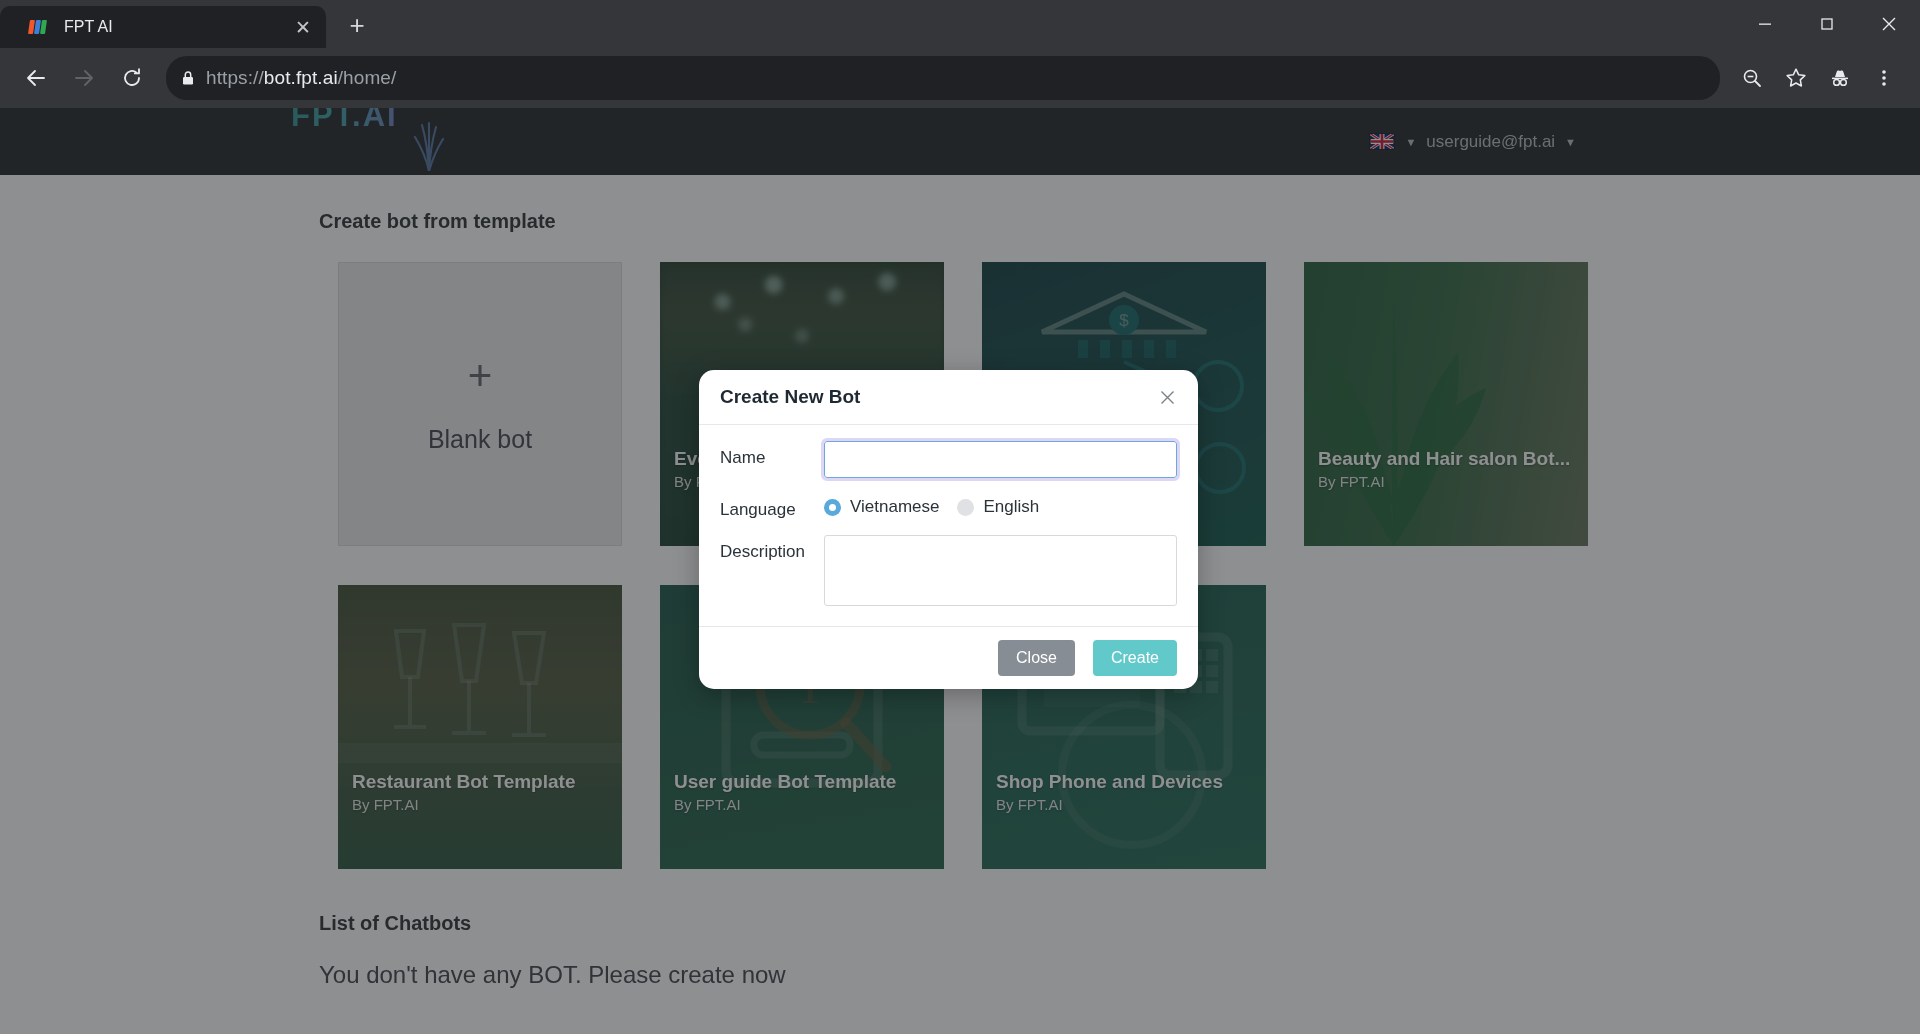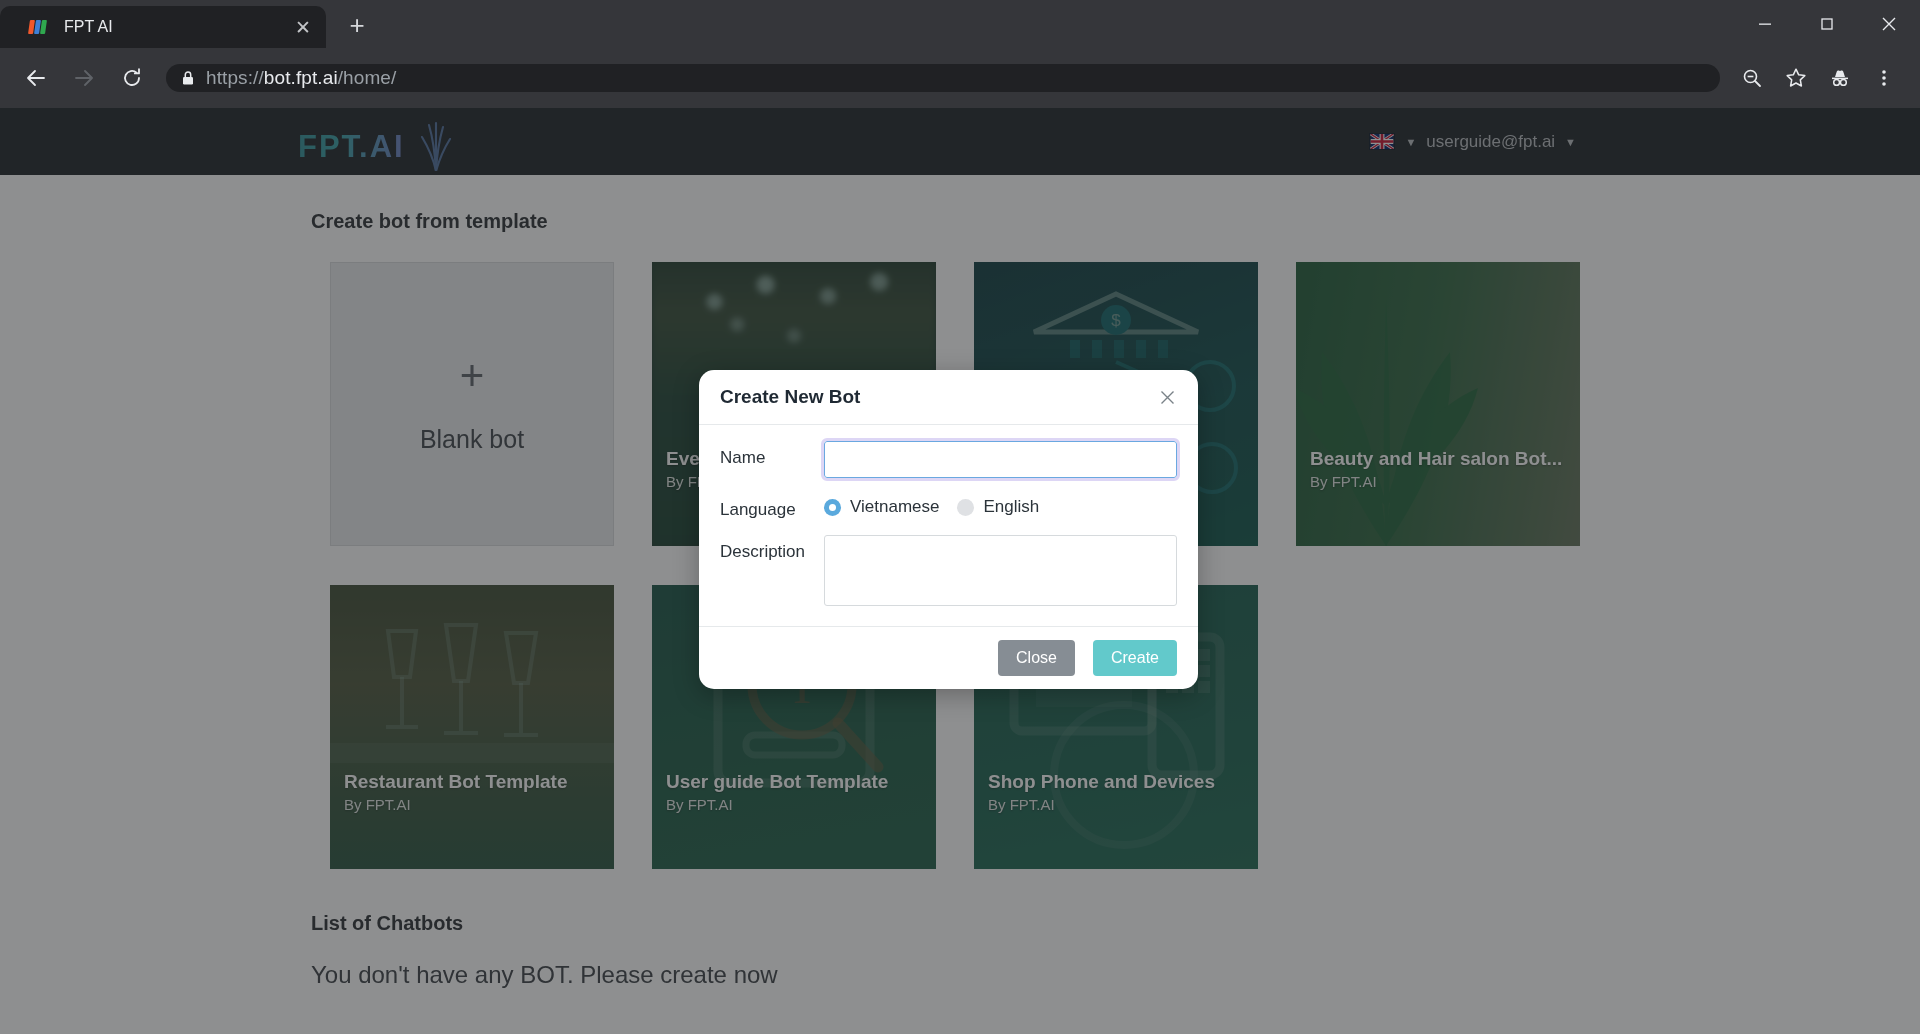--- a/index.html
+++ b/index.html
@@ -58,21 +58,21 @@
     height: 60px; background:#35363a;
     display:flex; align-items:center; padding: 0 14px;
   }
   .nav-btn {
     width: 44px; height: 44px; border-radius: 50%;
     display:flex; align-items:center; justify-content:center;
     cursor:pointer; margin-right: 4px;
   }
   .nav-btn.disabled { opacity: .42; }
   .omnibox {
-    flex: 1; height: 28px; background:#202124; border-radius: 21px;
+    flex: 1; height: 44px; background:#202124; border-radius: 21px;
     display:flex; align-items:center; padding: 0 16px 0 4px;
     margin: 0 10px 0 8px;
   }
   .lock { width:36px; display:flex; justify-content:center; align-items:center; }
   .urltext { font-size: 19px; letter-spacing:.1px; white-space:nowrap; }
   .urltext .scheme { color:#9aa0a6; }
   .urltext .host   { color:#e8eaed; }
   .urltext .path   { color:#9aa0a6; }
   .tb-right { display:flex; align-items:center; }
   .tb-icon { width:44px; height:44px; border-radius:50%; display:flex; align-items:center; justify-content:center; cursor:pointer; }
@@ -82,39 +82,39 @@
     position:absolute; left:0; top:108px; width:1920px; height:926px;
     background:#fff; overflow:hidden;
   }
   .page { position:absolute; inset:0; background:#fff; }
 
   .site-header {
     height: 67px; background:#1c2226; position:relative;
     display:flex; align-items:center;
   }
   .logo-wrap {
-    position:absolute; left:298px; top:0; height:67px;
-    display:flex; align-items:flex-end;
+    position:absolute; left:291px; top:0; height:67px;
+    display:flex; 
   }
   .logo-text {
     font-size: 31px; font-weight: 700; letter-spacing: 2px;
     background: linear-gradient(90deg, #2f8f96 0%, #37a0a6 40%, #6d7fc4 100%);
     -webkit-background-clip: text; background-clip: text; color: transparent;
     position: relative; top: -10px;
   }
   .logo-grass { position:absolute; left:118px; bottom: 4px; width: 40px; height: 56px; }
   .header-right {
     position:absolute; right: 344px; top:0; height:67px;
     display:flex; align-items:center; gap:10px;
   }
   .flag { width:26px; height:17px; display:block; border:1px solid #0b1726; }
   .caret { color:#b9bdc0; font-size: 11px; }
   .user-email { color:#b8bcc0; font-size: 17px; }
 
-  .content { padding: 0 0 0 8px; position:relative; }
+  .content { padding: 0 0 0 16px; position:relative; }
   .section-title {
     color:#2b2f33; font-size: 20px; font-weight: 700;
     margin: 35px 0 0 303px;
   }
   .card-grid {
     margin: 29px 0 0 322px;
     display: grid; grid-template-columns: repeat(4, 284px);
     gap: 39px 38px; width: 1240px;
   }
   .card {

